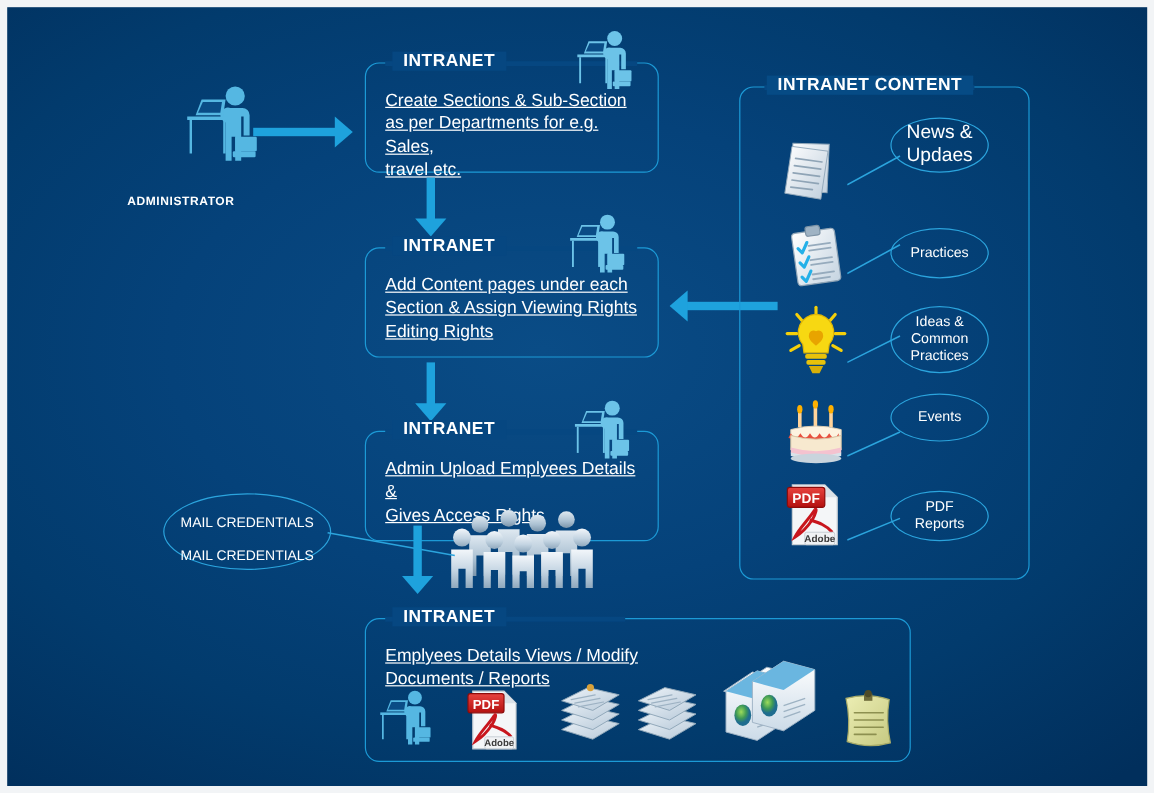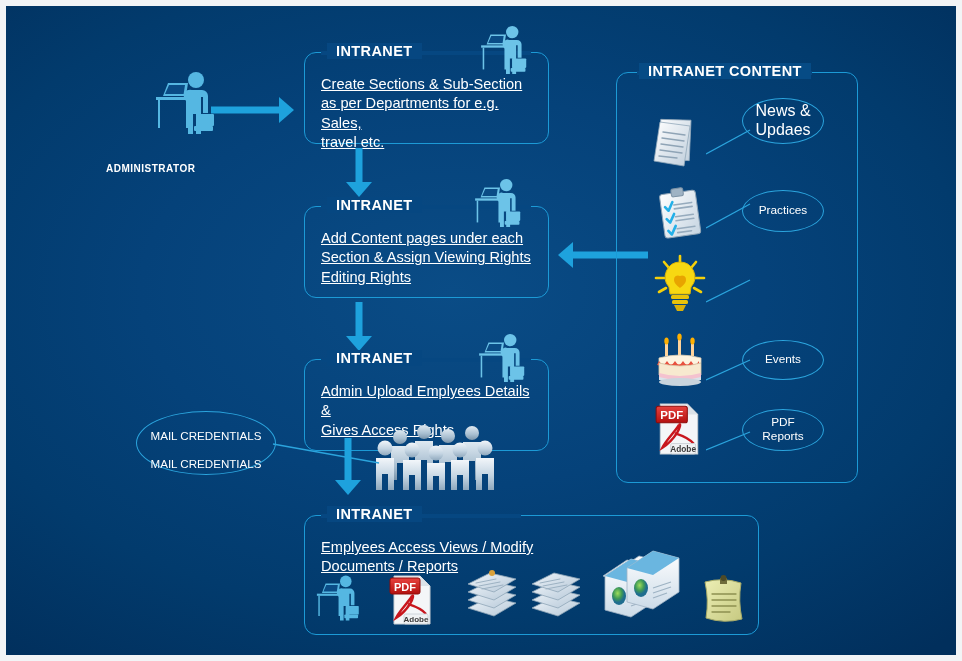--- a/index.html
+++ b/index.html
@@ -250,21 +250,21 @@
   </svg>
 
   <div class="arrow-v" style="left:327px;top:432px;width:30px;height:62px;">
     <div class="shaft" style="height:44px;"></div>
     <div class="head" style="top:42px;"></div>
   </div>
 
   <div class="fbox" style="left:298px;top:509px;width:455px;height:120px;">
     <div class="notch" style="left:16px;top:-2.5px;width:200px;"></div>
     <div class="legend">INTRANET</div>
-    <div class="body">Emplyees Access Views / Modify
+    <div class="body">Emplyees Details Views / Modify
 Documents / Reports</div>
   </div>
 
   <div class="abs" style="left:308px;top:568px;">
     <svg class="ico" width="52" height="48" viewBox="0 0 72 64">
       <g fill="#55b7e2">
         <circle cx="44" cy="9" r="8"></circle>
         <path d="M40 19 h10 a6 6 0 0 1 6 6 v17 h-5 v-16 h-2 v37 h-5 v-20 h-3 v20 h-5 v-32 a6 6 0 0 1 4 -12 z"></path>
         <rect x="42" y="55" width="19" height="5" rx="1"></rect>
         <path d="M4 26 h34 v3 h-34 z"></path>
@@ -479,20 +479,23 @@
         <line x1="7" y1="38" x2="14" y2="34"></line>
         <line x1="49" y1="38" x2="42" y2="34"></line>
       </g>
       <path d="M28 8 a15 15 0 0 1 11 25 l-1 7 h-20 l-1 -7 a15 15 0 0 1 11 -25 z" fill="#f7d812" stroke="#e0b705" stroke-width="1"></path>
       <path d="M22 26 a4 4 0 0 1 6 -4 a4 4 0 0 1 6 4 c0 4 -6 8 -6 8 s-6 -4 -6 -8 z" fill="#e8a400"></path>
       <rect x="19" y="41" width="18" height="4" rx="1.5" fill="#e8c20a"></rect>
       <rect x="20" y="46" width="16" height="4" rx="1.5" fill="#e8c20a"></rect>
       <path d="M22 51 h12 l-3 6 h-6 z" fill="#d9b008"></path>
     </svg>
   </div>
+  <div class="ellipse" style="left:736px;top:249px;width:82px;height:56px;font-size:11.8px;">Ideas &amp;
+Common
+Practices</div>
 
   <svg class="abs" style="left:700px;top:348px;" width="45" height="28" viewBox="0 0 45 28">
     <line x1="0" y1="26" x2="44" y2="6" stroke="#2ba4dd" stroke-width="1.3"></line>
   </svg>
   <div class="abs" style="left:645px;top:330px;">
     <svg class="ico" width="58" height="52" viewBox="0 0 58 52">
       <g>
 
         <g>
           <rect x="14" y="8" width="3" height="12" fill="#ffd39b"></rect>
@@ -506,21 +509,21 @@
         <path d="M8 22 q21 -6 42 0 v5 q-21 6 -42 0 z" fill="#fdf3e0" stroke="#e0cfb4" stroke-width=".8"></path>
         <path d="M8 25 q4 7 8 0 q4 7 8 0 q4 7 8 0 q4 7 8 0 q4 7 8 0 v4 q-21 6 -42 0 z" fill="#e8503e"></path>
 
         <path d="M8 27 v12 q21 6 42 0 v-12 q-21 6 -42 0 z" fill="#f7e9cf" stroke="#d8c7a7" stroke-width=".8"></path>
         <path d="M8 37 q21 6 42 0 v5 q-21 6 -42 0 z" fill="#f4c2cf"></path>
         <path d="M8 41 v3 q21 6 42 0 v-3 q-21 6 -42 0 z" fill="#d9e3ea"></path>
         <ellipse cx="29" cy="46" rx="21" ry="4" fill="#c9d4dd"></ellipse>
       </g>
     </svg>
   </div>
-  <div class="ellipse" style="left:736px;top:334px;width:82px;height:40px;font-size:11.8px;">Events</div>
+  <div class="ellipse" style="left:736px;top:322px;width:82px;height:40px;font-size:11.8px;">Events</div>
 
   <svg class="abs" style="left:700px;top:420px;" width="45" height="26" viewBox="0 0 45 26">
     <line x1="0" y1="24" x2="44" y2="6" stroke="#2ba4dd" stroke-width="1.3"></line>
   </svg>
   <div class="abs" style="left:648px;top:396px;">
     <svg class="ico" width="50" height="54" viewBox="0 0 48 52">
       <path d="M6 2 h26 l10 10 v38 h-36 z" fill="#f4f6f8" stroke="#c7ced4" stroke-width="1"></path>
       <path d="M32 2 l10 10 h-10 z" fill="#dbe2e8"></path>
       <rect x="2" y="4" width="30" height="16" rx="2" fill="url(#pdfred)" stroke="#8d0c0b" stroke-width="1"></rect>
       <text x="17" y="16.5" font-family="'Liberation Sans',sans-serif" font-size="11" font-weight="bold" fill="#ffffff" text-anchor="middle">PDF</text>

